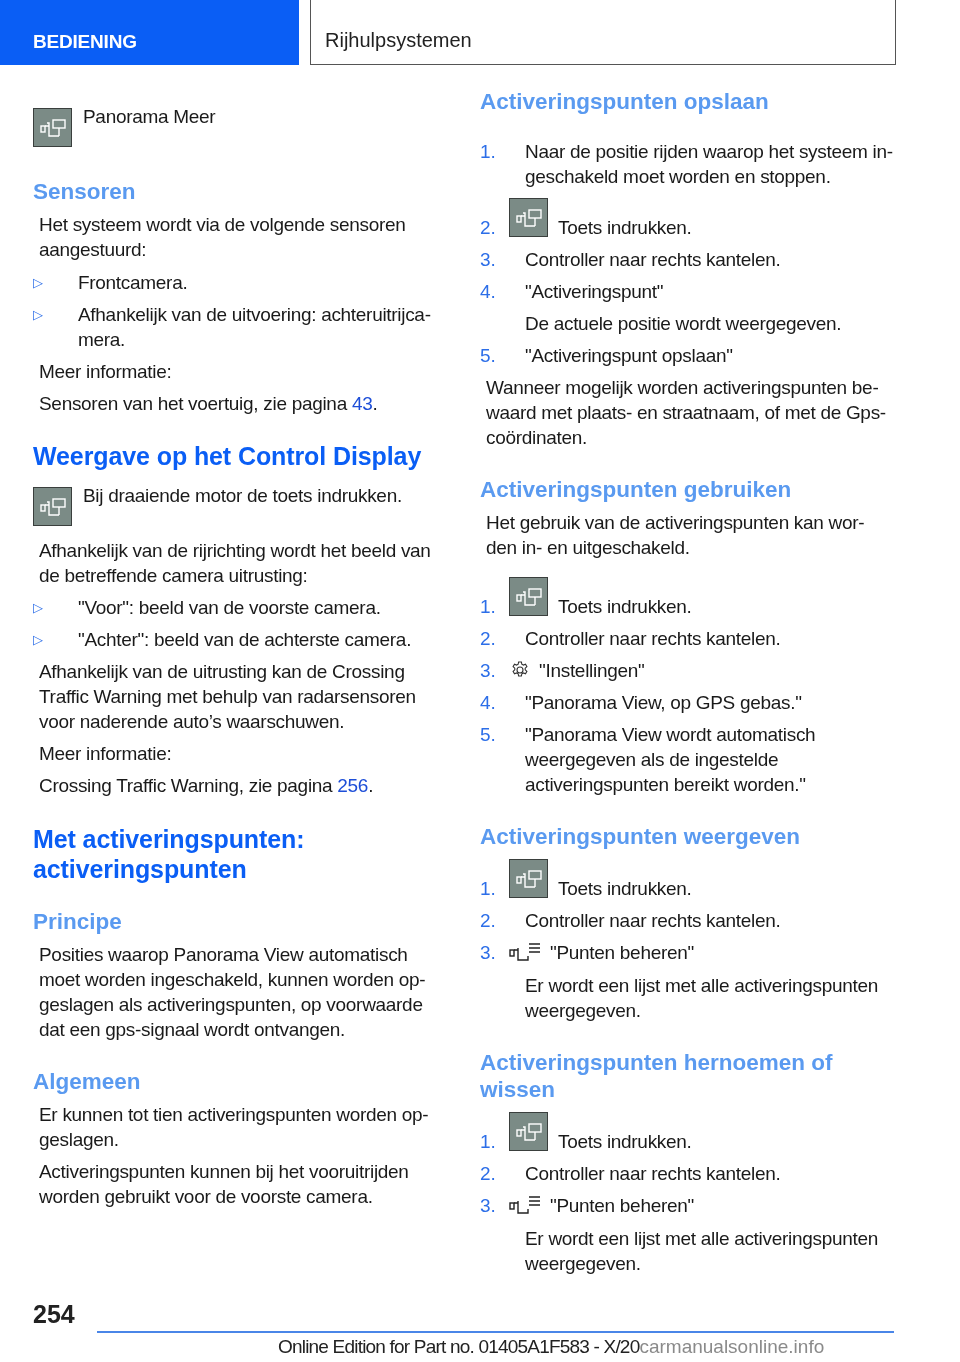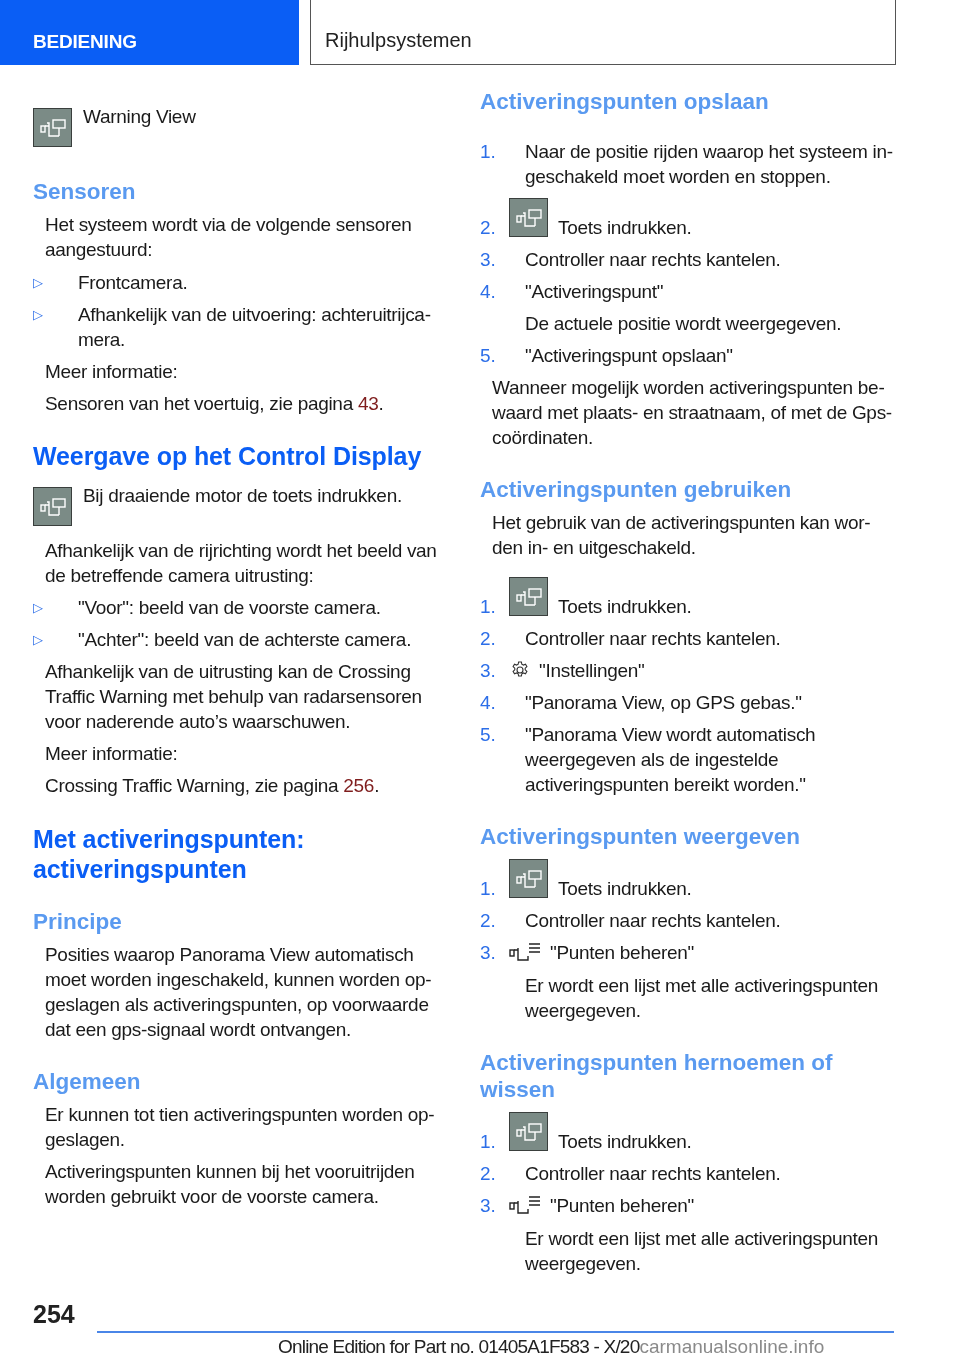--- a/index.html
+++ b/index.html
@@ -8,25 +8,25 @@
 
     .hdr-left { position: absolute; left: 0; top: 0; width: 299px; height: 65px; background: #0a5ef5; }
     .hdr-left span { position: absolute; left: 33px; top: 31px; color: #fff; font-weight: bold; font-size: 19px; letter-spacing: -0.2px; }
     .hdr-right { position: absolute; left: 310px; top: -2px; width: 586px; height: 67px; border: 1.5px solid #555; border-top: none; }
     .hdr-right span { position: absolute; left: 14px; top: 31px; font-size: 20px; color: #222; }
 
     .col { position: absolute; top: 0; width: 420px; }
     .col-left { left: 33px; }
     .col-right { left: 480px; }
 
-    .el { position: absolute; left: 12px; font-size: 19px; line-height: 25px; color: #1a1a1a; letter-spacing: -0.3px; white-space: nowrap; }
+    .el { position: absolute; left: 6px; font-size: 19px; line-height: 25px; color: #1a1a1a; letter-spacing: -0.3px; white-space: nowrap; }
     .h1 { position: absolute; left: 0; font-size: 25px; font-weight: bold; color: #0a5ef5; line-height: 30px; white-space: nowrap; letter-spacing: -0.1px; }
     .h2 { position: absolute; left: 0; font-size: 22.5px; font-weight: bold; color: #5a9af0; line-height: 27px; white-space: nowrap; }
 
-    .link { color: #7f1d1d; }
+    .link { color: #1d4ed8; }
 
     .bullet { position: absolute; left: 0; color: #2c6ee8; font-size: 13px; line-height: 25px; }
     .num { position: absolute; left: 0; color: #2c6ee8; font-size: 19px; line-height: 25px; }
     .indent { left: 45px; }
 
     .btn-icon { position: absolute; width: 39px; height: 39px; background: #7b8b86; border: 1px solid #3a3f3d; }
     .btn-icon svg { position: absolute; left: 4px; top: 5px; }
 
     .inline-icon { position: absolute; }
 
@@ -50,21 +50,21 @@
   <div class="btn-icon" style="top:108px;">
     <svg width="30" height="28" viewBox="0 0 30 28">
         <g fill="none" stroke="#fff" stroke-width="1.4">
           <rect x="3" y="12" width="4" height="6"></rect>
           <path d="M7 12 h4 v-3 h-2 M11 9 v13 h10"></path>
           <rect x="15" y="6" width="12" height="8"></rect>
           <path d="M21 14 v8"></path>
         </g>
       </svg>
   </div>
-  <div class="el" style="left:50px; top:104px;">Warning View</div>
+  <div class="el" style="left:50px; top:104px;">Panorama Meer</div>
 
   <div class="h2" style="top:178px;">Sensoren</div>
   <div class="el" style="top:212px;">Het systeem wordt via de volgende sensoren</div>
   <div class="el" style="top:237px;">aangestuurd:</div>
 
   <div class="bullet" style="top:270px;">▷</div>
   <div class="el indent" style="top:270px;">Frontcamera.</div>
   <div class="bullet" style="top:302px;">▷</div>
   <div class="el indent" style="top:302px;">Afhankelijk van de uitvoering: achteruitrijca-</div>
   <div class="el indent" style="top:327px;">mera.</div>

